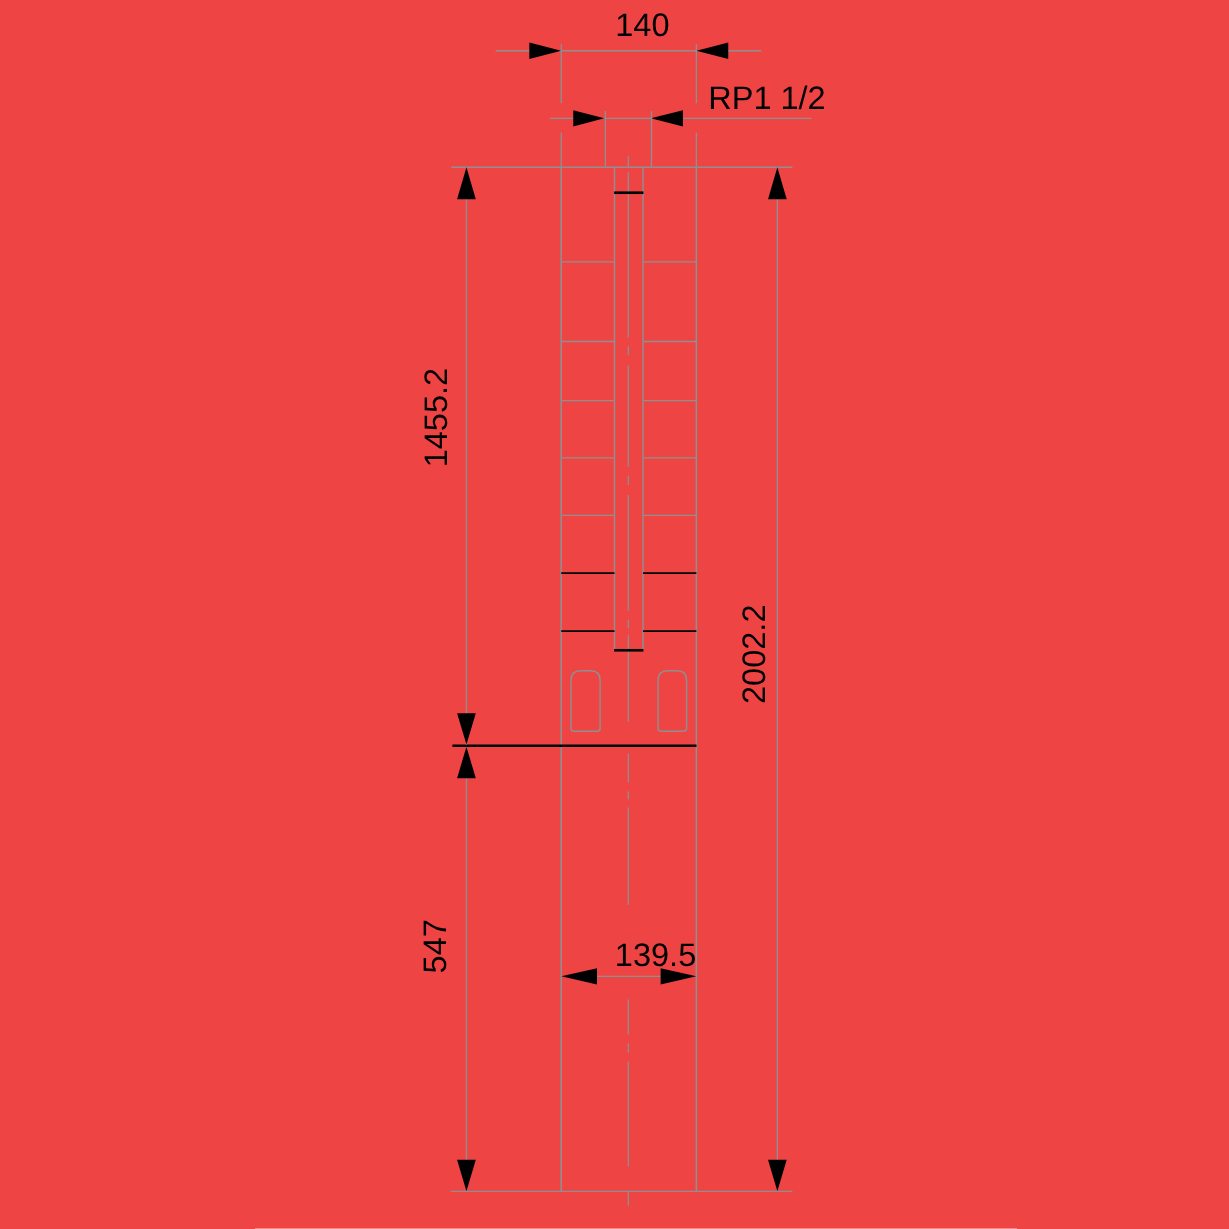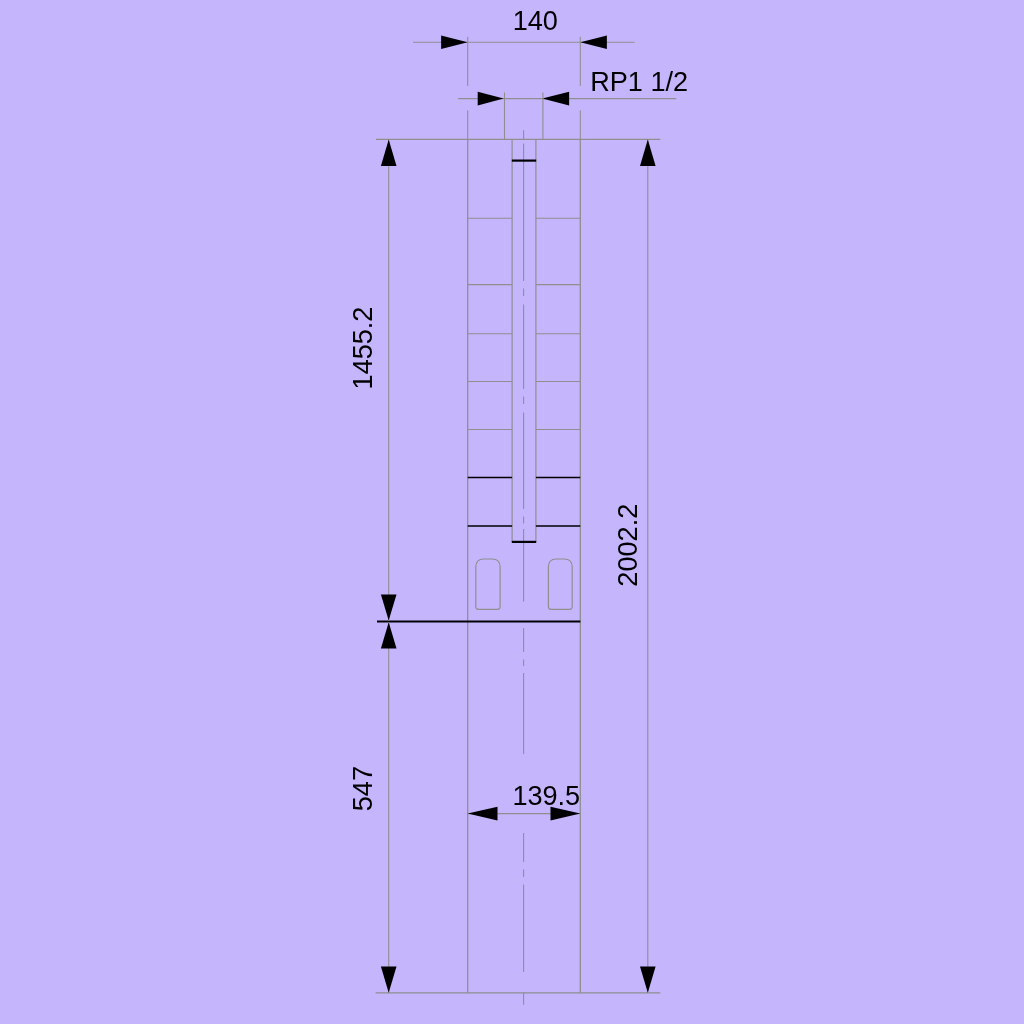--- a/index.html
+++ b/index.html
@@ -1,16 +1,16 @@
 <!DOCTYPE html>
 <html><head>
 <meta charset="utf-8">
 <style>
   html,body{margin:0;padding:0;background:#ffffff;}
-  .page{width:1024px;height:1024px;position:relative;background:#c4b5fd;overflow:hidden;}
+  .page{width:1024px;height:1024px;position:relative;background:#ef4444;overflow:hidden;}
   svg{position:absolute;left:0;top:0;}
   text{font-family:"Liberation Sans", sans-serif;fill:#000000;}
 </style>
 </head>
 <body>
 <div class="page">
 <svg width="1024" height="1024" viewBox="0 0 1024 1024">
 
   <line x1="376.0" y1="139.4" x2="660.3" y2="139.4" stroke="#8f8f8f" stroke-width="1.2"></line>
 

